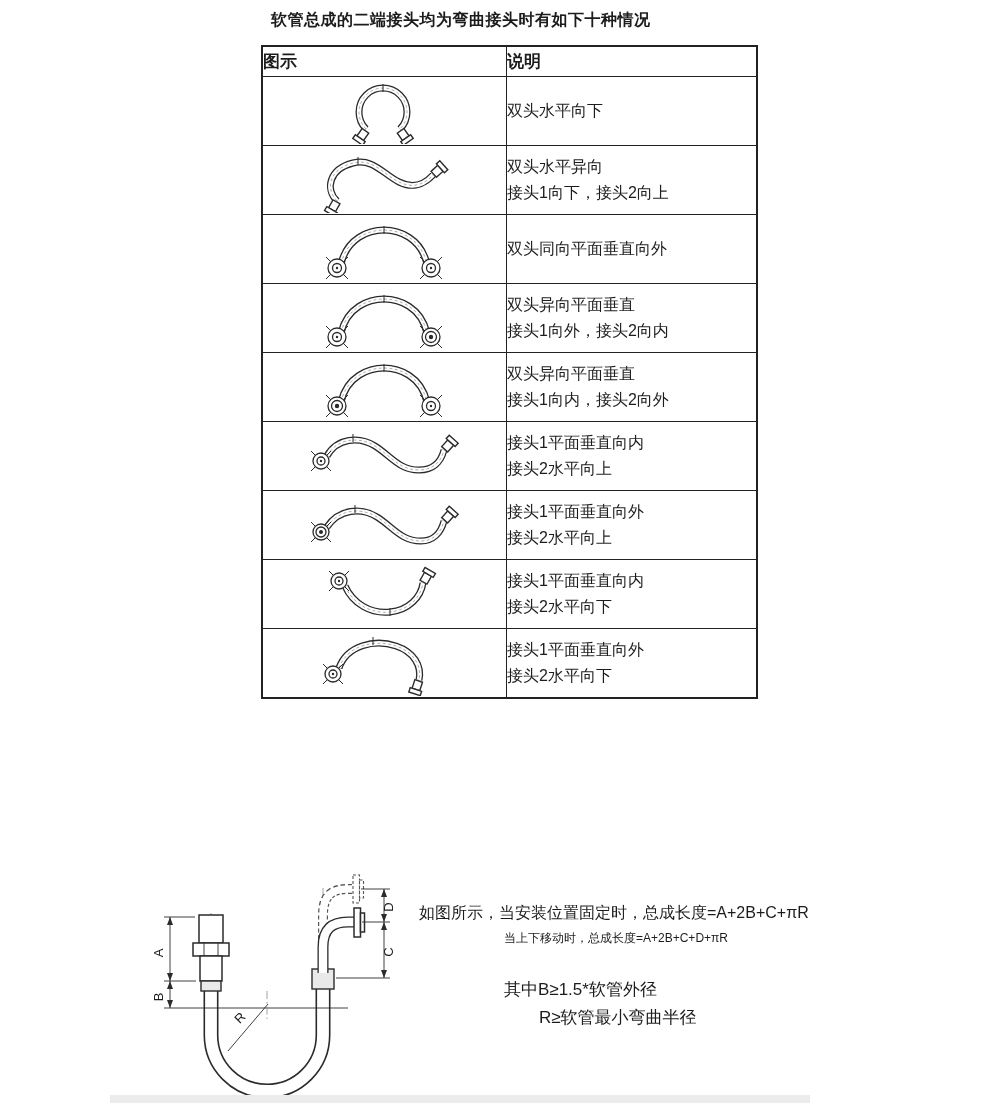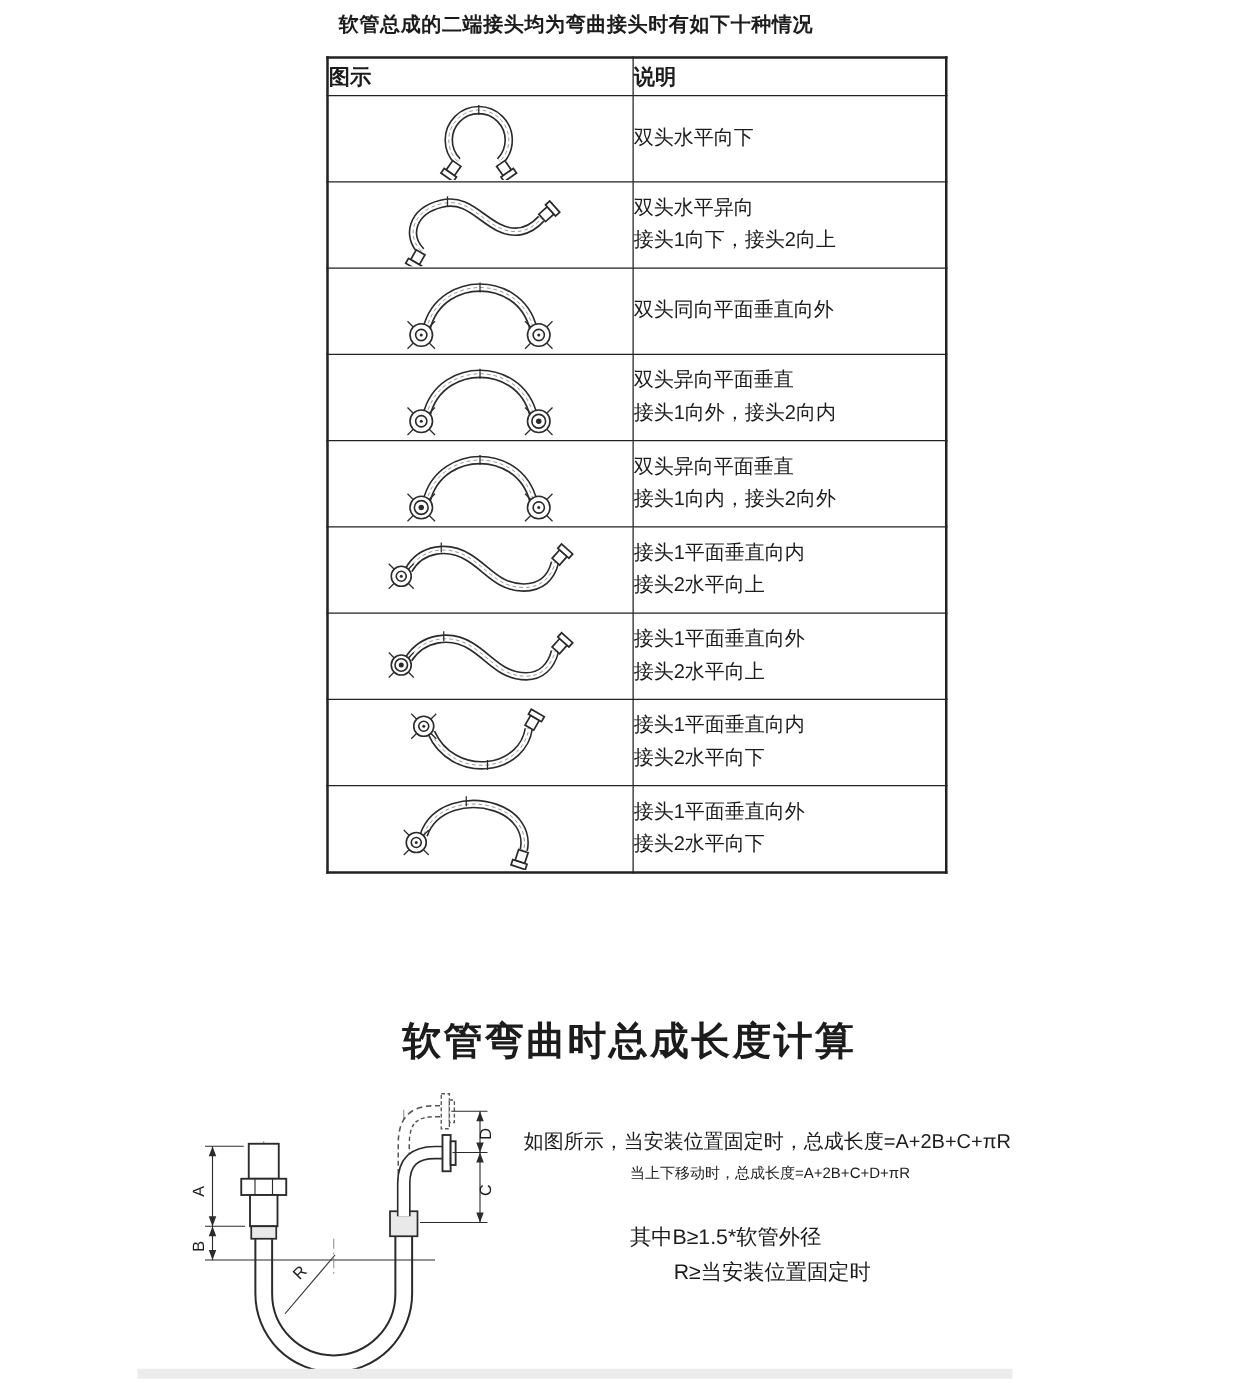--- a/index.html
+++ b/index.html
@@ -287,21 +287,20 @@
         </svg>
       </td>
       <td class="desc-cell">
         <div class="desc-line">接头1平面垂直向外</div>
         <div class="desc-line">接头2水平向下</div>
       </td>
     </tr>
   </tbody>
     </table>
 
-  <div class="section-title">软管弯曲时总成长度计算</div>
 
   <svg class="bend-diagram" width="360" height="250" viewBox="0 0 360 250">
 
     <path class="cl" d="M151,58 L151,180 A56 56 0 0 0 263,180 L263,30"></path>
 
     <path class="bo" d="M151,128 L151,180 A56 56 0 0 0 263,180 L263,132"></path>
     <path class="bi" d="M151,128 L151,180 A56 56 0 0 0 263,180 L263,132"></path>
 
     <path class="po" d="M263,104 L263,60 C263,40 272,34 288,34 L293,34"></path>
     <path class="pi" d="M263,104 L263,60 C263,40 272,34 288,34 L293,34"></path>
@@ -356,17 +355,17 @@
     <g>
       <line class="dim" x1="208" y1="149" x2="168" y2="196"></line>
       <line class="cl" x1="207" y1="136" x2="207" y2="164"></line>
       <text class="dtext" x="183" y="166" transform="rotate(-45 183 166)" text-anchor="middle">R</text>
     </g>
   </svg>
 
   <div class="formula-line1">如图所示，当安装位置固定时，总成长度=A+2B+C+πR</div>
   <div class="formula-line2">当上下移动时，总成长度=A+2B+C+D+πR</div>
   <div class="formula-note1">其中B≥1.5*软管外径</div>
-  <div class="formula-note2">R≥当安装位置固定时</div>
+  <div class="formula-note2">R≥软管最小弯曲半径</div>
 
   <div class="bottom-strip"></div>
   <div class="page-edge"></div>
 </div>
 
 </body></html>

